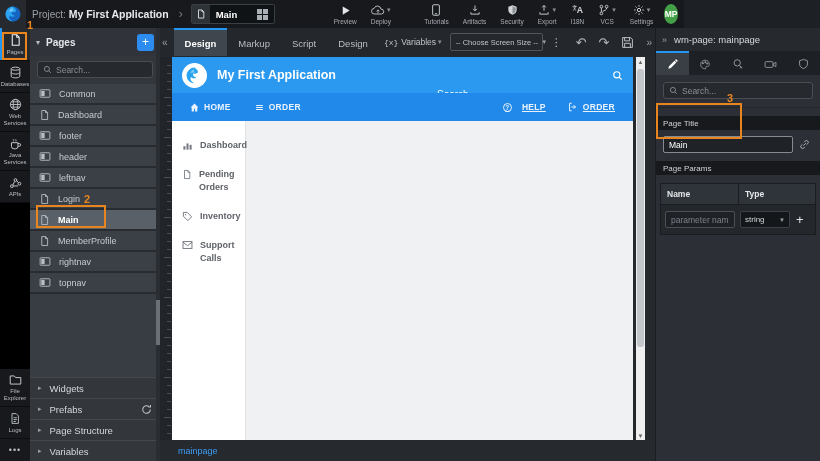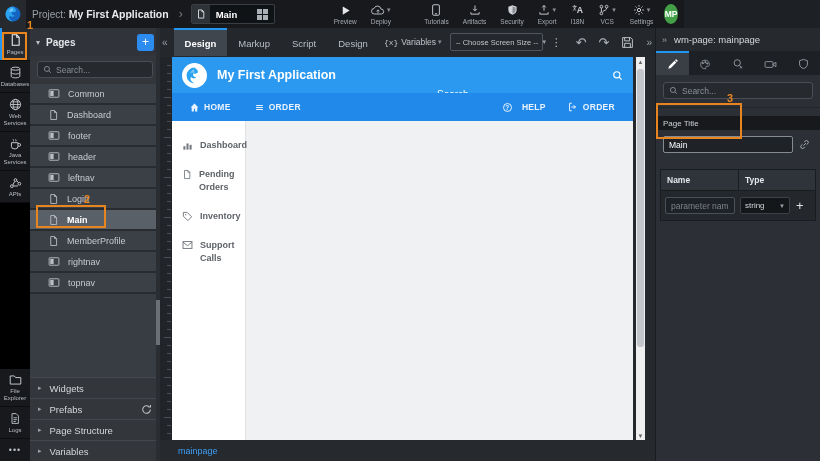--- a/index.html
+++ b/index.html
@@ -50,21 +50,21 @@
   .lp-head .t { font-size:10px; font-weight:bold; color:#e4e6e9; flex:1; }
   .btn-add { width:17px; height:17px; background:#2d8cf0; color:#fff; border:none; border-radius:3px;
              font-size:12px; line-height:15px; text-align:center; cursor:pointer; }
   .lp-search { padding:5px 7px 6px; }
   .search-box { display:flex; align-items:center; height:17px; background:#26292d;
                 border:1px solid #4a4e54; border-radius:3px; padding:0 5px; }
   .search-box input { flex:1; min-width:0; background:transparent; border:none; outline:none;
                       color:#cfd3d7; font-size:8.5px; font-family:inherit; }
   .search-box input::placeholder { color:#8a9096; }
   .plist { flex:1; overflow:hidden; background:#383d43; }
-  .prow { height:21px; display:flex; align-items:center; padding-left:18px; background:#3b4046;
+  .prow { height:21px; display:flex; align-items:center; padding-left:9px; background:#3b4046;
           border-bottom:2px solid #282c31; cursor:pointer; }
   .prow .plabel { font-size:9px; color:#c7cbd0; margin-left:8px; }
   .prow.sel { background:#596068; }
   .prow.sel .plabel { color:#fff; font-weight:bold; }
   .lp-sections { position:absolute; left:0; right:0; bottom:0; }
   .sec-row { height:21px; display:flex; align-items:center; padding:0 8px; background:#33373c;
              border-top:1px solid #44484e; cursor:pointer; }
   .sec-row .tri { font-size:7px; color:#9aa0a6; margin-right:8px; }
   .sec-row .slbl { font-size:9.5px; color:#d4d7da; flex:1; }
   .lp-scroll { position:absolute; top:0; right:0; width:4px; bottom:0; background:#2a2e33; }
@@ -104,21 +104,21 @@
               align-items:center; justify-content:center; }
   .app-title { color:#fff; font-size:12.5px; font-weight:bold; margin-left:10px; flex:1; }
   .app-search { width:165px; margin-right:10px; }
   .app-search .stx { color:#fff; font-size:10px; padding-bottom:5px;margin-top:44px; }
   .app-search .line { height:1px; background:rgba(255,255,255,.85); }
   .app-nav { height:28px; background:#2089ea; display:flex; align-items:center; padding:0 18px; color:#eaf3fd; }
   .nav-item { display:flex; align-items:center; font-size:8.5px; font-weight:bold; margin-right:24px;
               cursor:pointer; letter-spacing:.3px; }
   .nav-item .nic { margin-right:5px; display:flex; }
   .nav-right { margin-left:auto; display:flex; }
-  .nav-right .nav-item { margin-right:0; margin-left:22px; }
+  .nav-right .nav-item { margin-right:0; margin-left:22px;text-decoration:underline; }
   .help-q { width:9px; height:9px; border:1px solid #eaf3fd; border-radius:50%; font-size:6.5px;
             font-weight:bold; display:flex; align-items:center; justify-content:center; }
   .app-body { flex:1; display:flex; background:#f0f1f3; }
   .app-side { width:74px; background:#fff; border-right:1px solid #e0e2e4; padding-top:10px; }
   .side-item { display:flex; align-items:flex-start; padding:8px 8px 8px 10px; color:#5f6368;
                font-size:9px; font-weight:bold; line-height:13px; cursor:pointer; }
   .side-item .sic { margin-right:7px; margin-top:1px; color:#757a80; flex:0 0 auto; }
   .cbottom { height:21px; background:#26292d; display:flex; align-items:center; padding-left:18px; }
   .cbottom .bt { font-size:9px; color:#3d9df5; cursor:pointer; }
 
@@ -733,20 +733,21 @@
     <div class="bar">Page Title</div>
     <div class="pt-row">
       <input class="txt-input" value="Main" style="">
       <span class="link-ic">
         <svg width="11" height="11" viewBox="0 0 16 16" fill="none" stroke="currentColor" stroke-width="1.4">
             <path d="M6.5 9.5 10 6"></path>
             <path d="M7.5 4.5 9 3a2.6 2.6 0 0 1 3.7 3.7L11 8.3M8.5 11.5 7 13a2.6 2.6 0 0 1-3.7-3.7L5 7.7"></path>
           </svg>
       </span>
     </div>
+    <div class="bar">Page Params</div>
     <div class="params-wrap">
       <div class="pheader">
         <span class="hc hc1">Name</span>
         <span class="hc hc2">Type</span>
       </div>
       <div class="pbody">
         <input class="txt-input" placeholder="parameter name" style="">
         <div class="mini-sel">
           <span>string</span>
             <span class="arr">▼</span>

